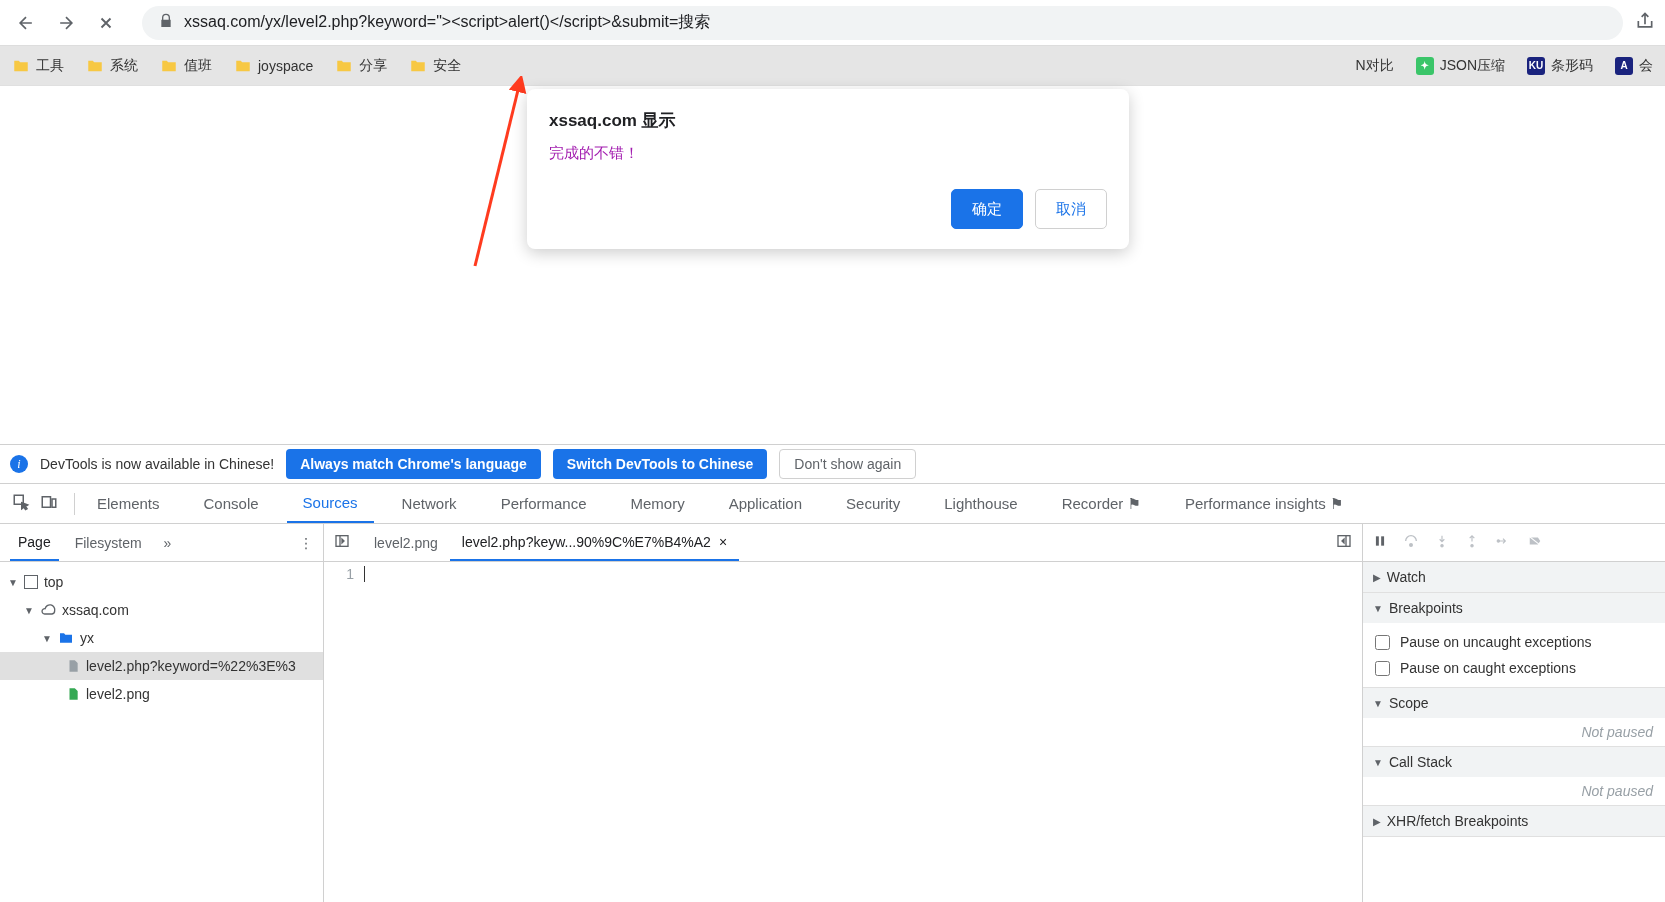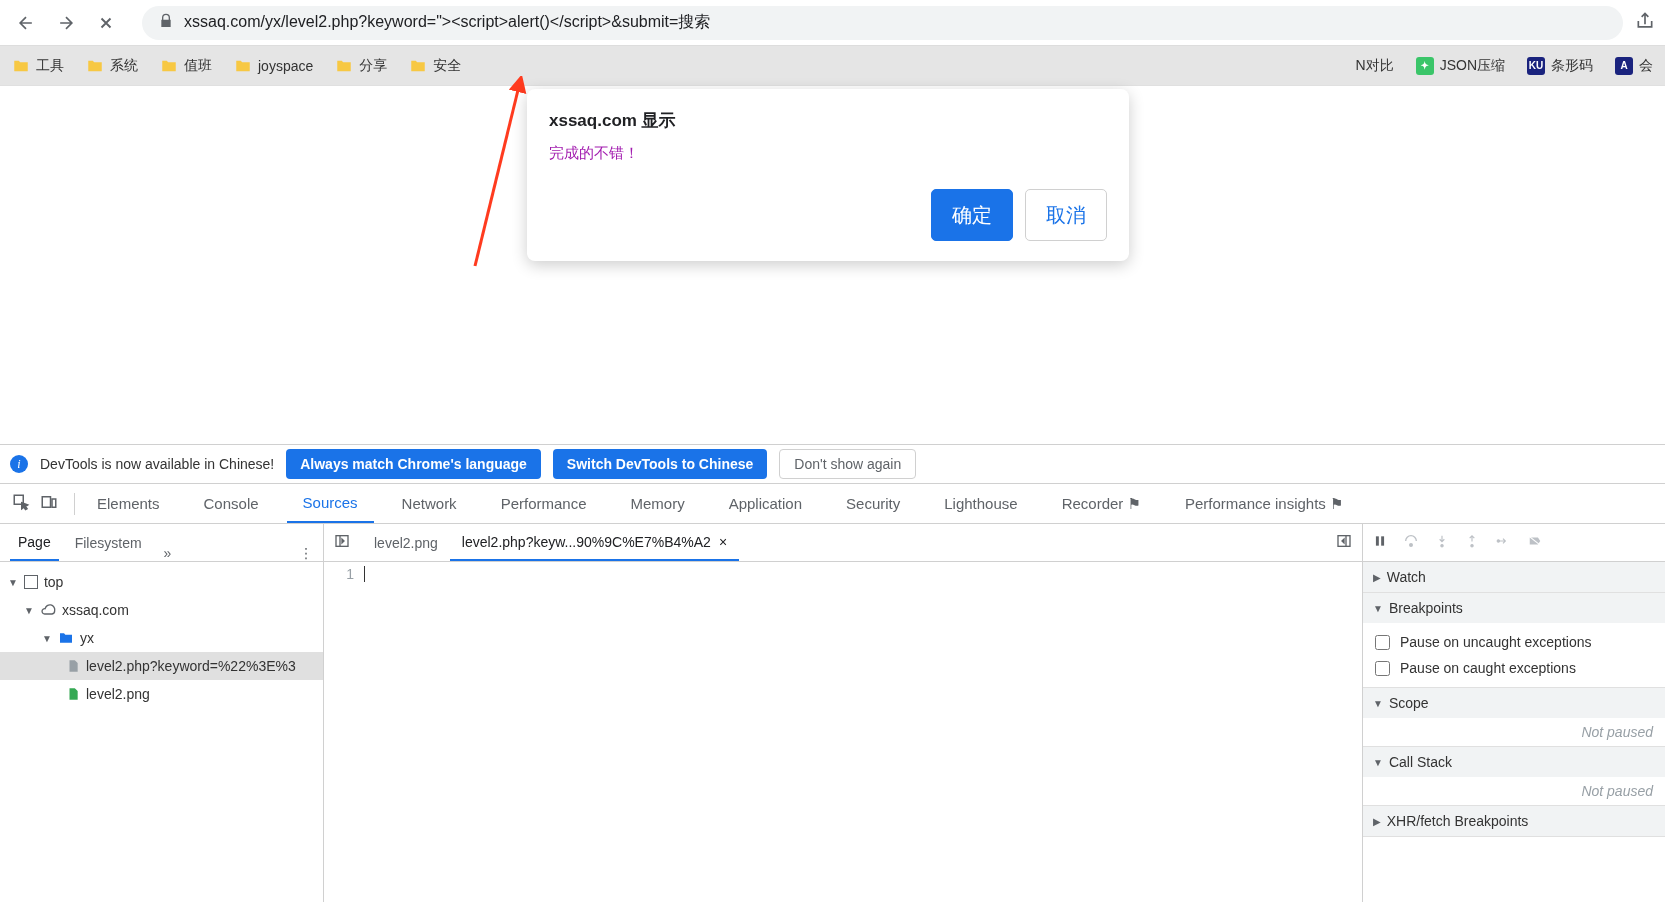--- a/index.html
+++ b/index.html
@@ -25,41 +25,41 @@
 .viewport { height: 358px; background: #fff; position: relative; }
 
 
 .arrow-svg { position: absolute; left: 455px; top: -10px; pointer-events: none; }
 
 
 .alert-dialog { position: absolute; left: 527px; top: 3px; width: 602px; background: #fff; border-radius: 8px; box-shadow: 0 4px 16px rgba(0,0,0,0.2); padding: 20px 22px; }
 .alert-title { font-size: 17px; font-weight: 600; color: #202124; margin-bottom: 12px; }
 .alert-body { font-size: 15px; color: #a21caf; margin-bottom: 26px; }
 .alert-buttons { display: flex; justify-content: flex-end; gap: 12px; }
-.btn { height: 52px; padding: 0 20px; border-radius: 5px; font-size: 20px; border: 1px solid #d0d0d0; background: #fff; color: #1a73e8; display: inline-flex; align-items: center; cursor: pointer; }
+.btn { height: 40px; padding: 0 20px; border-radius: 5px; font-size: 15px; border: 1px solid #d0d0d0; background: #fff; color: #1a73e8; display: inline-flex; align-items: center; cursor: pointer; }
 .btn-primary { background: #1a73e8; color: #fff; border-color: #1a73e8; }
 
 
 .devtools-notice { height: 40px; display: flex; align-items: center; padding: 0 10px; border-top: 1px solid #d0d0d0; border-bottom: 1px solid #d0d0d0; gap: 12px; background: #fff; }
 .info-circle { width: 18px; height: 18px; border-radius: 50%; background: #1a73e8; color: #fff; display: inline-flex; align-items: center; justify-content: center; font-size: 12px; font-style: italic; font-family: serif; }
 .notice-btn { height: 30px; padding: 0 14px; border-radius: 4px; font-size: 14px; display: inline-flex; align-items: center; }
 .notice-btn.blue { background: #1a73e8; color: #fff; font-weight: 700; }
 .notice-btn.outline { border: 1px solid #d0d0d0; background: #fff; color: #5f6368; }
 
 
 .devtools-tabs { height: 40px; display: flex; align-items: center; padding: 0 12px; border-bottom: 1px solid #d0d0d0; background: #fff; font-size: 15px; color: #5f6368; }
 .devtools-tabs .tab { height: 100%; display: flex; align-items: center; padding: 0 16px; margin-right: 12px; }
 .devtools-tabs .tab.active { color: #1a73e8; border-bottom: 2px solid #1a73e8; }
 .tool-icon { margin-right: 10px; }
 .tool-sep { width: 1px; height: 22px; background: #d0d0d0; margin: 0 6px; }
 
 
 .sources-row { display: flex; height: 378px; border-top: 0; }
 .sources-sidebar { width: 324px; border-right: 1px solid #d0d0d0; display: flex; flex-direction: column; }
-.sidebar-tabs { height: 38px; display: flex; align-items: flex-end; padding: 0 10px; border-bottom: 1px solid #d0d0d0; font-size: 14px; color: #5f6368; position: relative; }
+.sidebar-tabs { height: 38px; display: flex; align-items: center; padding: 0 10px; border-bottom: 1px solid #d0d0d0; font-size: 14px; color: #5f6368; position: relative; }
 .sidebar-tabs .stab { padding: 0 8px; height: 100%; display: flex; align-items: center; margin-right: 8px; }
 .sidebar-tabs .stab.active { border-bottom: 2px solid #1a73e8; color: #202124; }
 .sidebar-tabs .more-icon { position: absolute; right: 10px; }
 .file-tree { flex: 1; overflow: auto; font-size: 14px; padding-top: 6px; }
 .tree-row { display: flex; align-items: center; height: 28px; padding-left: 10px; gap: 6px; }
 .tree-row.selected { background: #e0e0e0; }
 .tri { font-size: 10px; color: #5f6368; }
 .frame-icon, .cloud-icon, .folder-blue, .file-grey, .file-green { flex-shrink: 0; }
 .frame-icon { width: 14px; height: 14px; border: 1px solid #5f6368; }
 .cloud-icon { width: 16px; height: 16px; }

